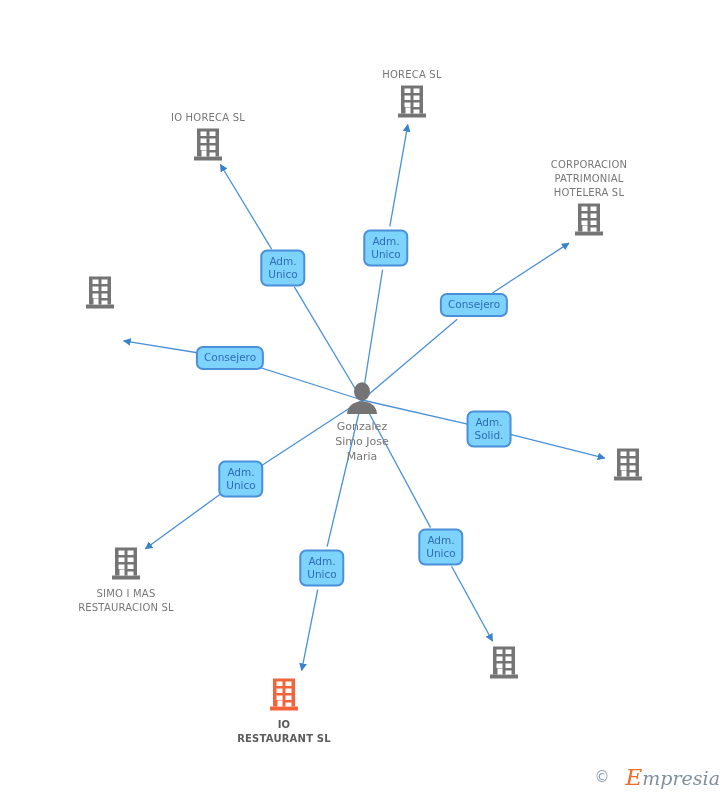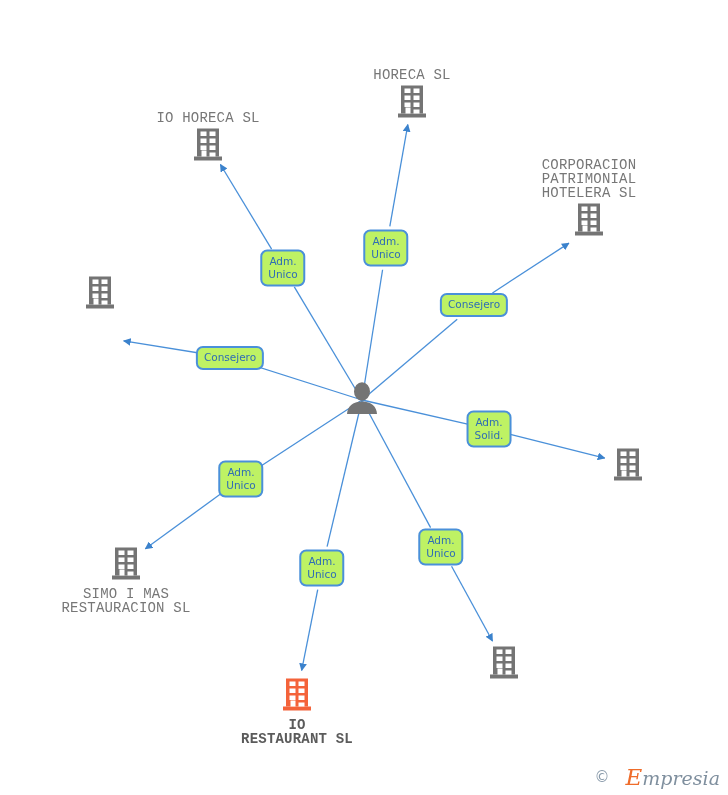--- a/index.html
+++ b/index.html
@@ -28,26 +28,25 @@
 
   
   .node {
     position: absolute;
     width: 150px;
     margin-left: -75px;
     text-align: center;
     z-index: 3;
   }
   .node .caption {
-    font-size: 14px;
+    font-size: 10px;
     line-height: 14px;
     color: #777777;
     letter-spacing: .2px;
     white-space: pre-line;
-    font-family: Liberation Mono, monospace;
   }
   .node.highlight .caption {
     color: #5b5b5b;
     font-weight: bold;
   }
   .node .glyph {
     display: block;
     margin: 0 auto;
   }
   .node.cap-above .caption { margin-bottom: 3px; }
@@ -66,21 +65,21 @@
     line-height: 15px;
     color: #777777;
     white-space: pre-line;
     margin-top: 1px;
   }
 
   
   .edge-label {
     position: absolute;
     z-index: 5;
-    background: #bef264;
+    background: #7dd3fc;
     border: 2px solid #4a90d9;
     border-radius: 7px;
     color: #2f6db5;
     font-size: 10.5px;
     line-height: 13px;
     text-align: center;
     padding: 3px 6px 4px 6px;
     white-space: pre-line;
     box-sizing: border-box;
     transform: translate(-50%, -50%);
@@ -146,20 +145,23 @@
       </g>
   </svg>
 
   <div class="person-node" id="node-center" style="left: 362px; top: 382px;">
     <span class="glyph">
       <svg width="38" height="32" viewBox="0 0 38 32" xmlns="http://www.w3.org/2000/svg">
         <ellipse cx="19" cy="9.5" rx="8" ry="9.3" fill="#747474"></ellipse>
         <path d="M19 19.5 C 9.5 19.5 4.5 24.5 4 32 L 34 32 C 33.5 24.5 28.5 19.5 19 19.5 Z" fill="#747474"></path>
       </svg>
     </span>
+    <div class="caption">Gonzalez
+Simo Jose
+Maria</div>
   </div>
 
   <div id="nodes-layer">
       <div class="node cap-above" style="left: 412px; top: 67.5px;">
         <div class="caption">HORECA SL</div>
         <span class="glyph"><svg width="28" height="33" viewBox="0 0 28 33" xmlns="http://www.w3.org/2000/svg">
             <rect x="3" y="0.5" width="22" height="28" fill="#747474"></rect>
             <rect x="0" y="28.5" width="28" height="4" fill="#747474"></rect>
             <rect x="6.5" y="3.5" width="6" height="4.5" fill="#ffffff"></rect>
             <rect x="15.5" y="3.5" width="6" height="4.5" fill="#ffffff"></rect>
@@ -254,21 +256,21 @@
             <rect x="6.5" y="3.5" width="6" height="4.5" fill="#ffffff"></rect>
             <rect x="15.5" y="3.5" width="6" height="4.5" fill="#ffffff"></rect>
             <rect x="6.5" y="10.5" width="6" height="4.5" fill="#ffffff"></rect>
             <rect x="15.5" y="10.5" width="6" height="4.5" fill="#ffffff"></rect>
             <rect x="6.5" y="17.5" width="6" height="4.5" fill="#ffffff"></rect>
             <rect x="15.5" y="17.5" width="6" height="4.5" fill="#ffffff"></rect>
             <rect x="15.5" y="24.5" width="6" height="4" fill="#ffffff"></rect>
             <rect x="7.5" y="22.5" width="5" height="6" fill="#ffffff"></rect>
           </svg></span>
       </div>
-      <div class="node cap-below highlight" style="left: 297px; top: 677.5px;">
+      <div class="node cap-below highlight" style="left: 284px; top: 677.5px;">
         <span class="glyph"><svg width="28" height="33" viewBox="0 0 28 33" xmlns="http://www.w3.org/2000/svg">
             <rect x="3" y="0.5" width="22" height="28" fill="#f4633a"></rect>
             <rect x="0" y="28.5" width="28" height="4" fill="#f4633a"></rect>
             <rect x="6.5" y="3.5" width="6" height="4.5" fill="#ffffff"></rect>
             <rect x="15.5" y="3.5" width="6" height="4.5" fill="#ffffff"></rect>
             <rect x="6.5" y="10.5" width="6" height="4.5" fill="#ffffff"></rect>
             <rect x="15.5" y="10.5" width="6" height="4.5" fill="#ffffff"></rect>
             <rect x="6.5" y="17.5" width="6" height="4.5" fill="#ffffff"></rect>
             <rect x="15.5" y="17.5" width="6" height="4.5" fill="#ffffff"></rect>
             <rect x="15.5" y="24.5" width="6" height="4" fill="#ffffff"></rect>

